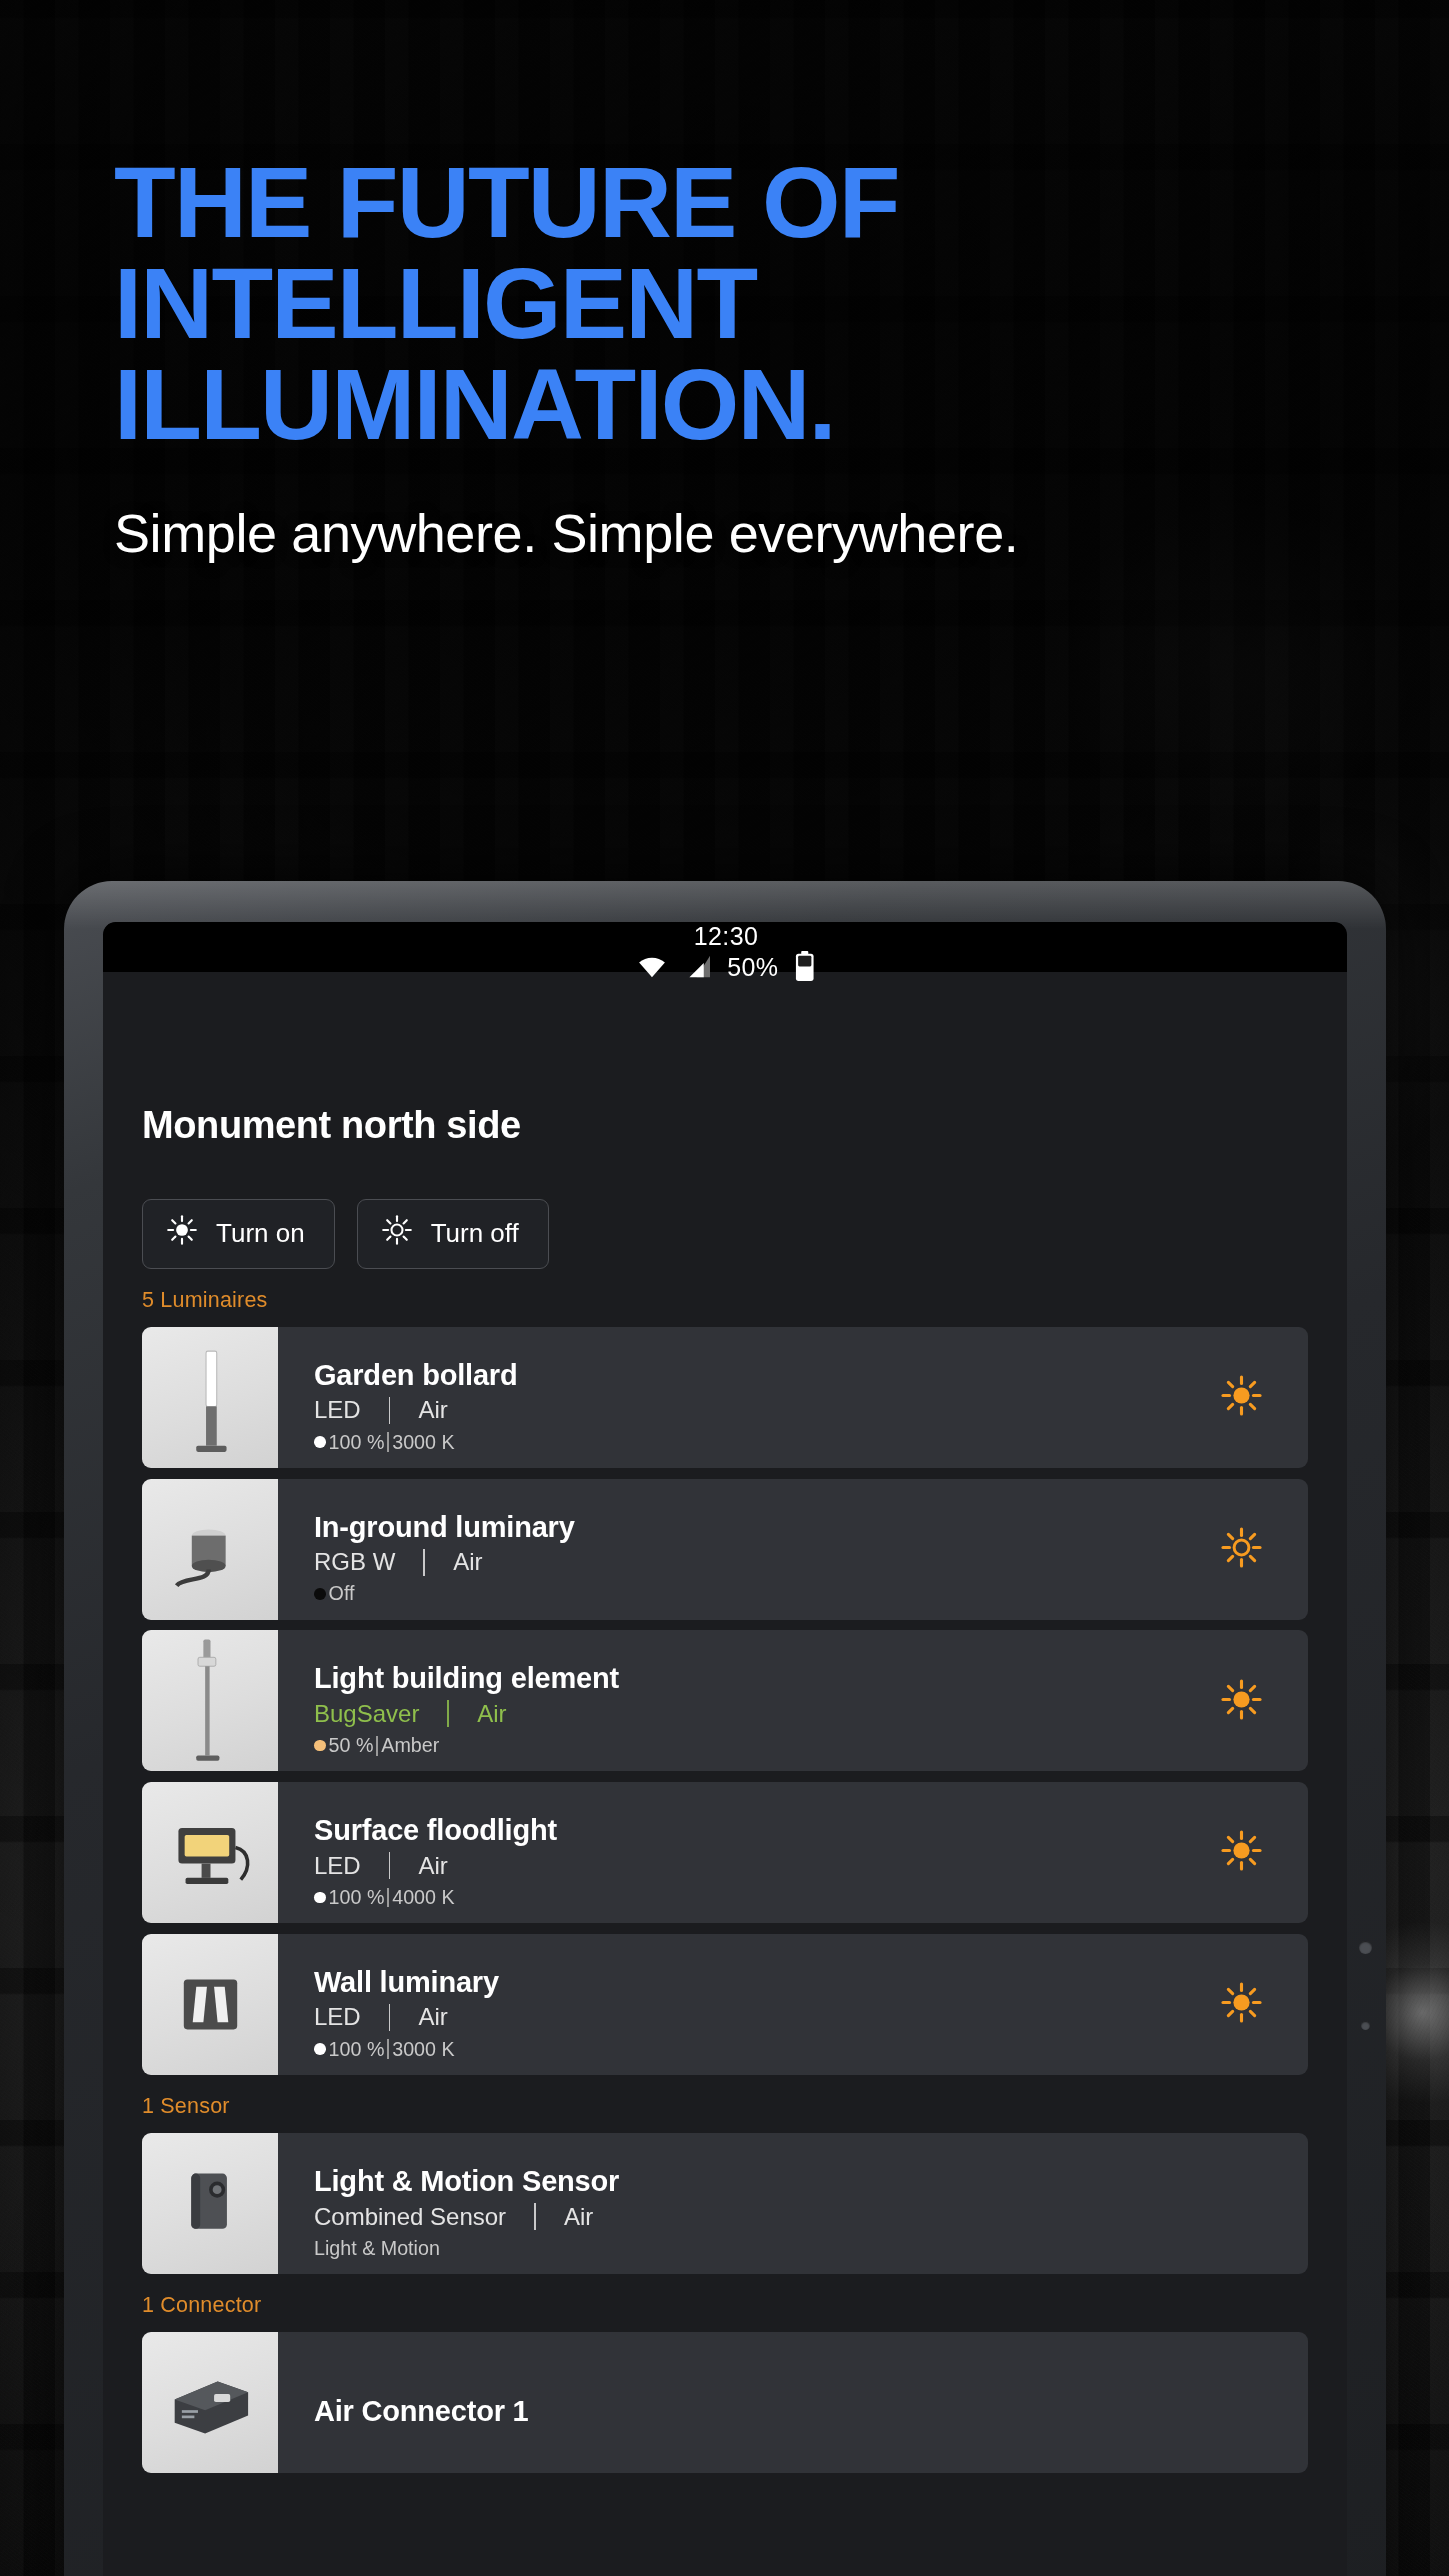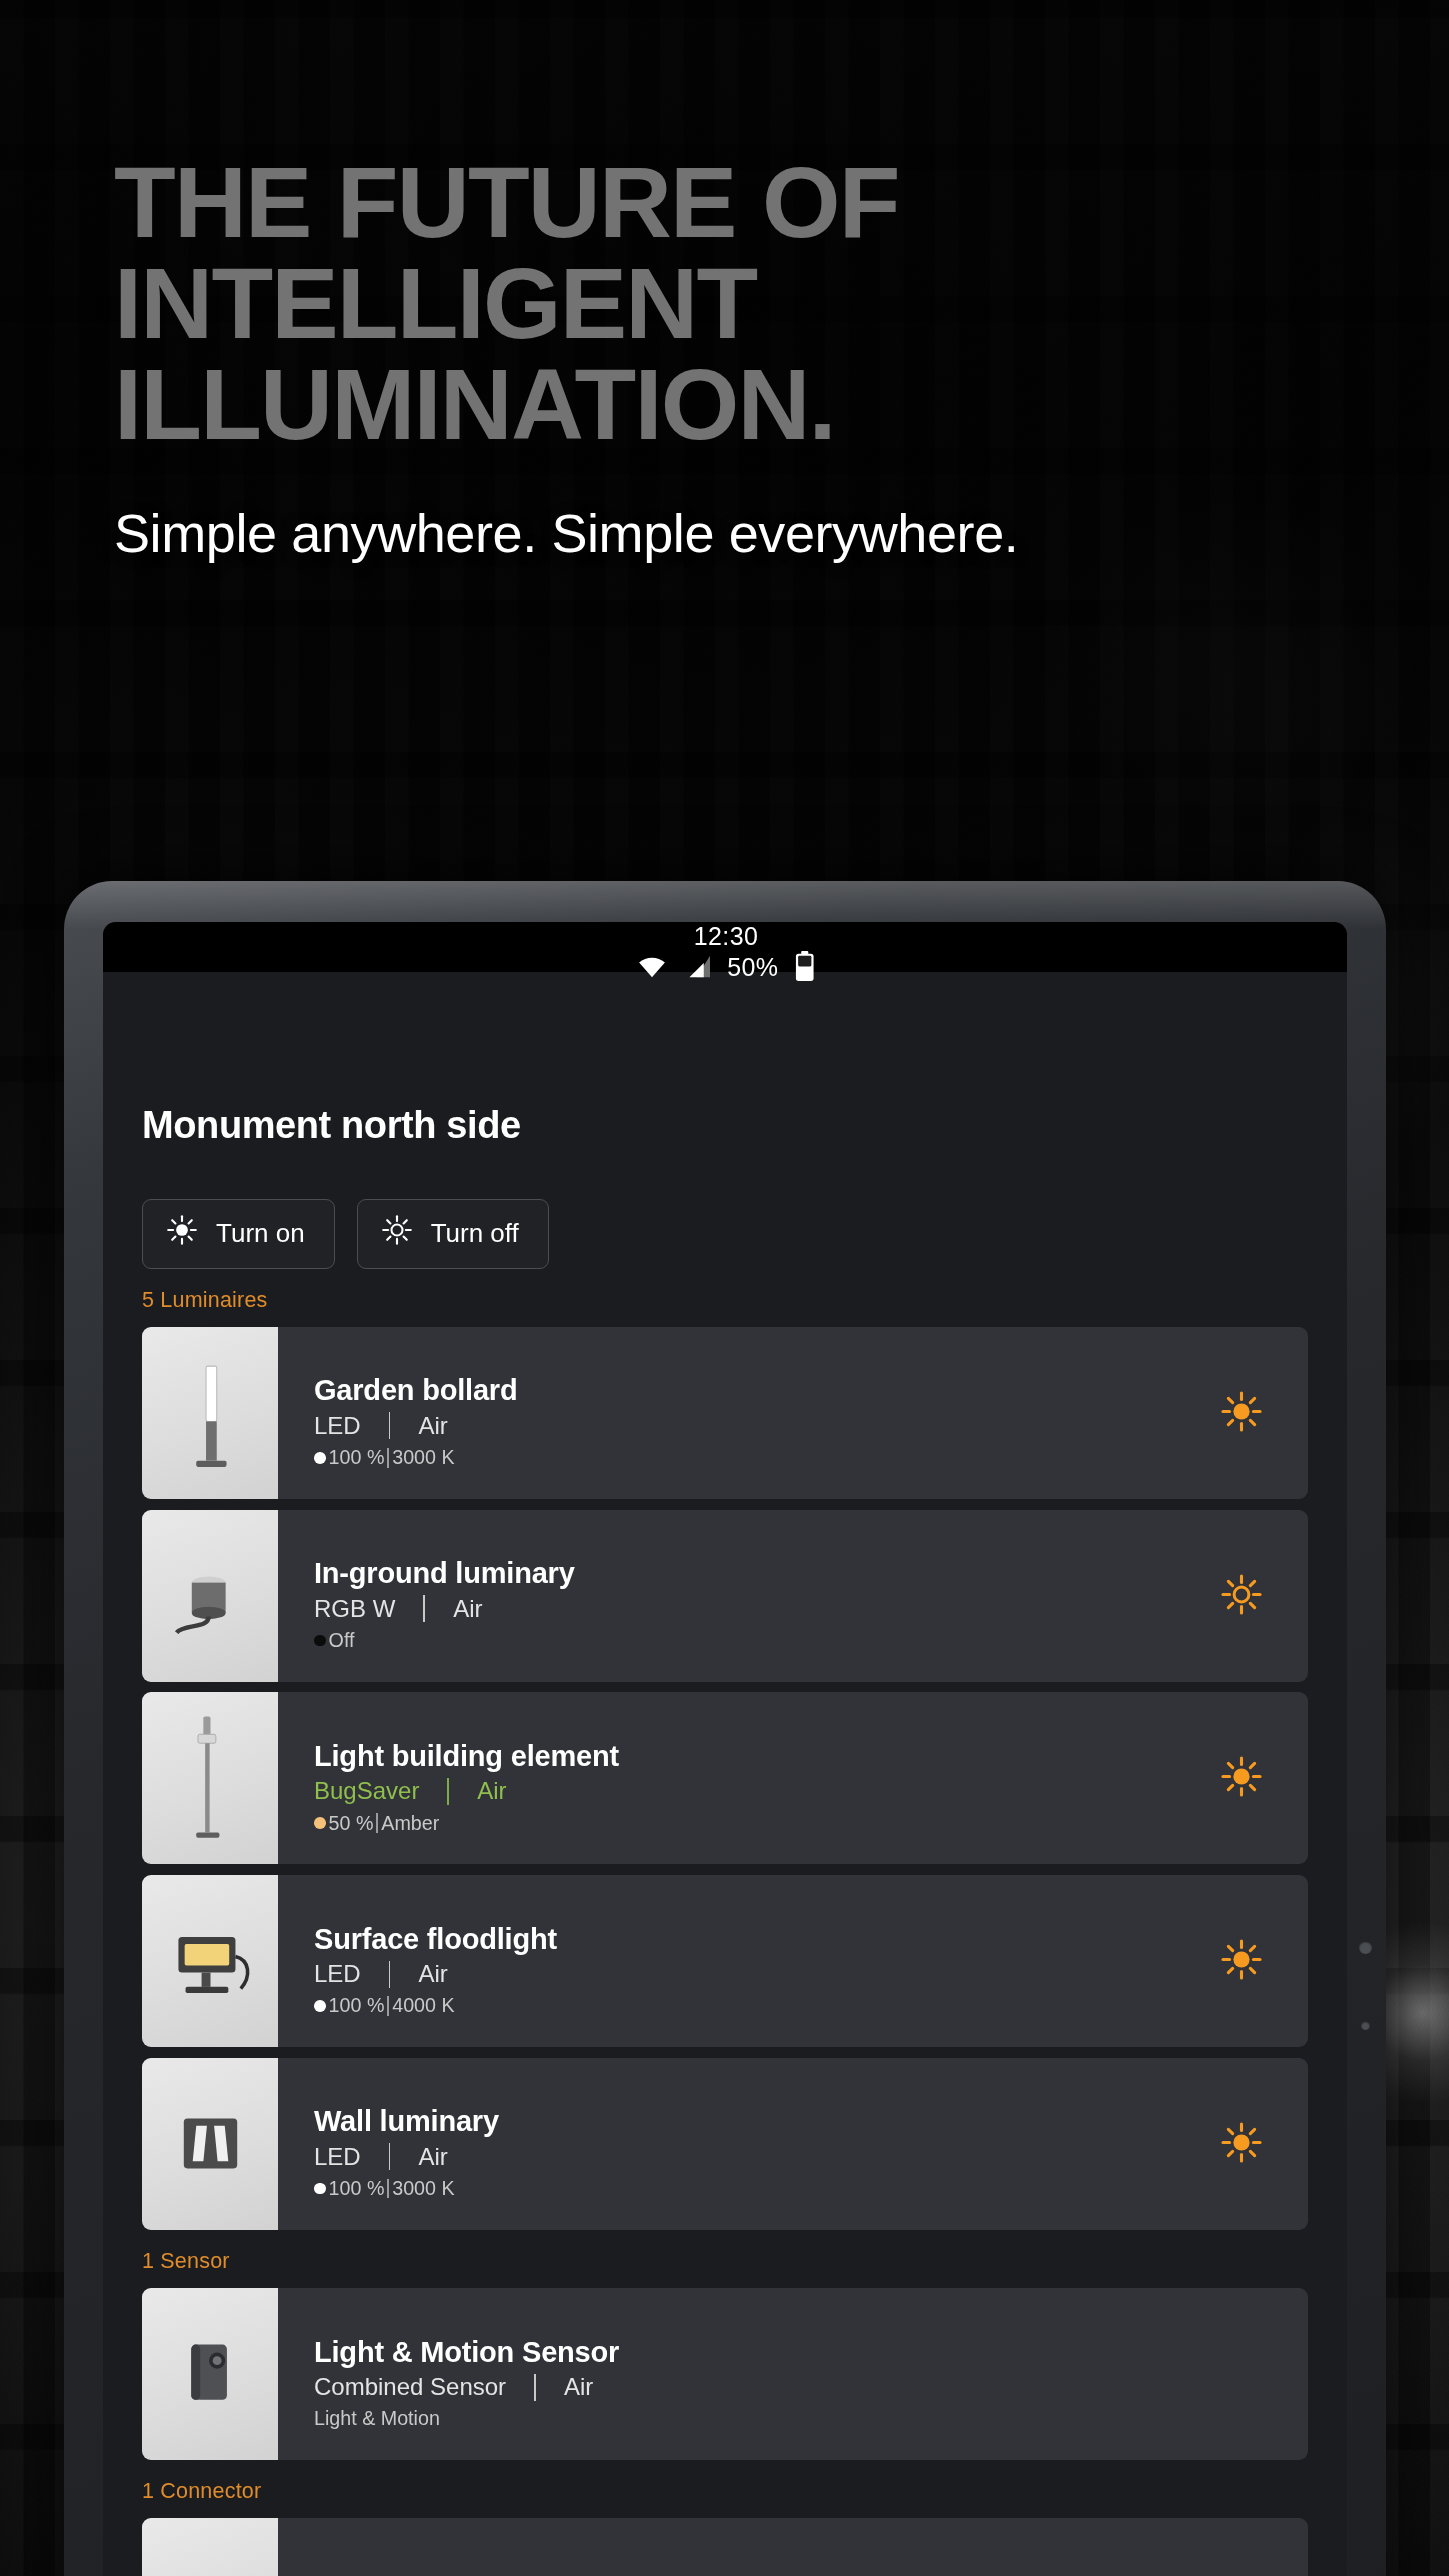--- a/index.html
+++ b/index.html
@@ -50,21 +50,21 @@
   #bg-noise {
     position:absolute; inset:0; opacity:.5;
     background-image:
       repeating-linear-gradient(37deg, rgba(255,255,255,.035) 0 0.9px, rgba(0,0,0,0) 0.9px 2.7px),
       repeating-linear-gradient(117deg, rgba(0,0,0,.05) 0 0.9px, rgba(0,0,0,0) 0.9px 3.6px);
   }
 
   
   .hero { position:absolute; left:114px; top:152px; width:1252px; }
   .hero h1 {
-    color:#737373;
+    color:#3b82f6;
     font-size:101px;
     line-height:1.0;
     font-weight:bold;
     letter-spacing:-1.8px;
   }
   .hero h1 .ln { display:block; }
   .hero .sub {
     margin-top:47px;
     color:#ffffff;
     font-size:54px;
@@ -142,21 +142,21 @@
     margin-bottom:14.3px;
     letter-spacing:0.2px;
   }
 
   .card {
     display:flex; align-items:stretch;
     background:#313338;
     border-radius:9px;
     margin-bottom:10.7px;
     overflow:hidden;
-    height:172px;
+    height:141px;
   }
   .thumb {
     width:136px; flex:0 0 136px;
     background:linear-gradient(160deg,#e9e9e9 0%, #dddddd 55%, #d2d2d2 100%);
     position:relative;
     display:flex; align-items:center; justify-content:center;
   }
   .card-body {
     flex:1 1 auto;
     padding:18px 0 0 36px;

